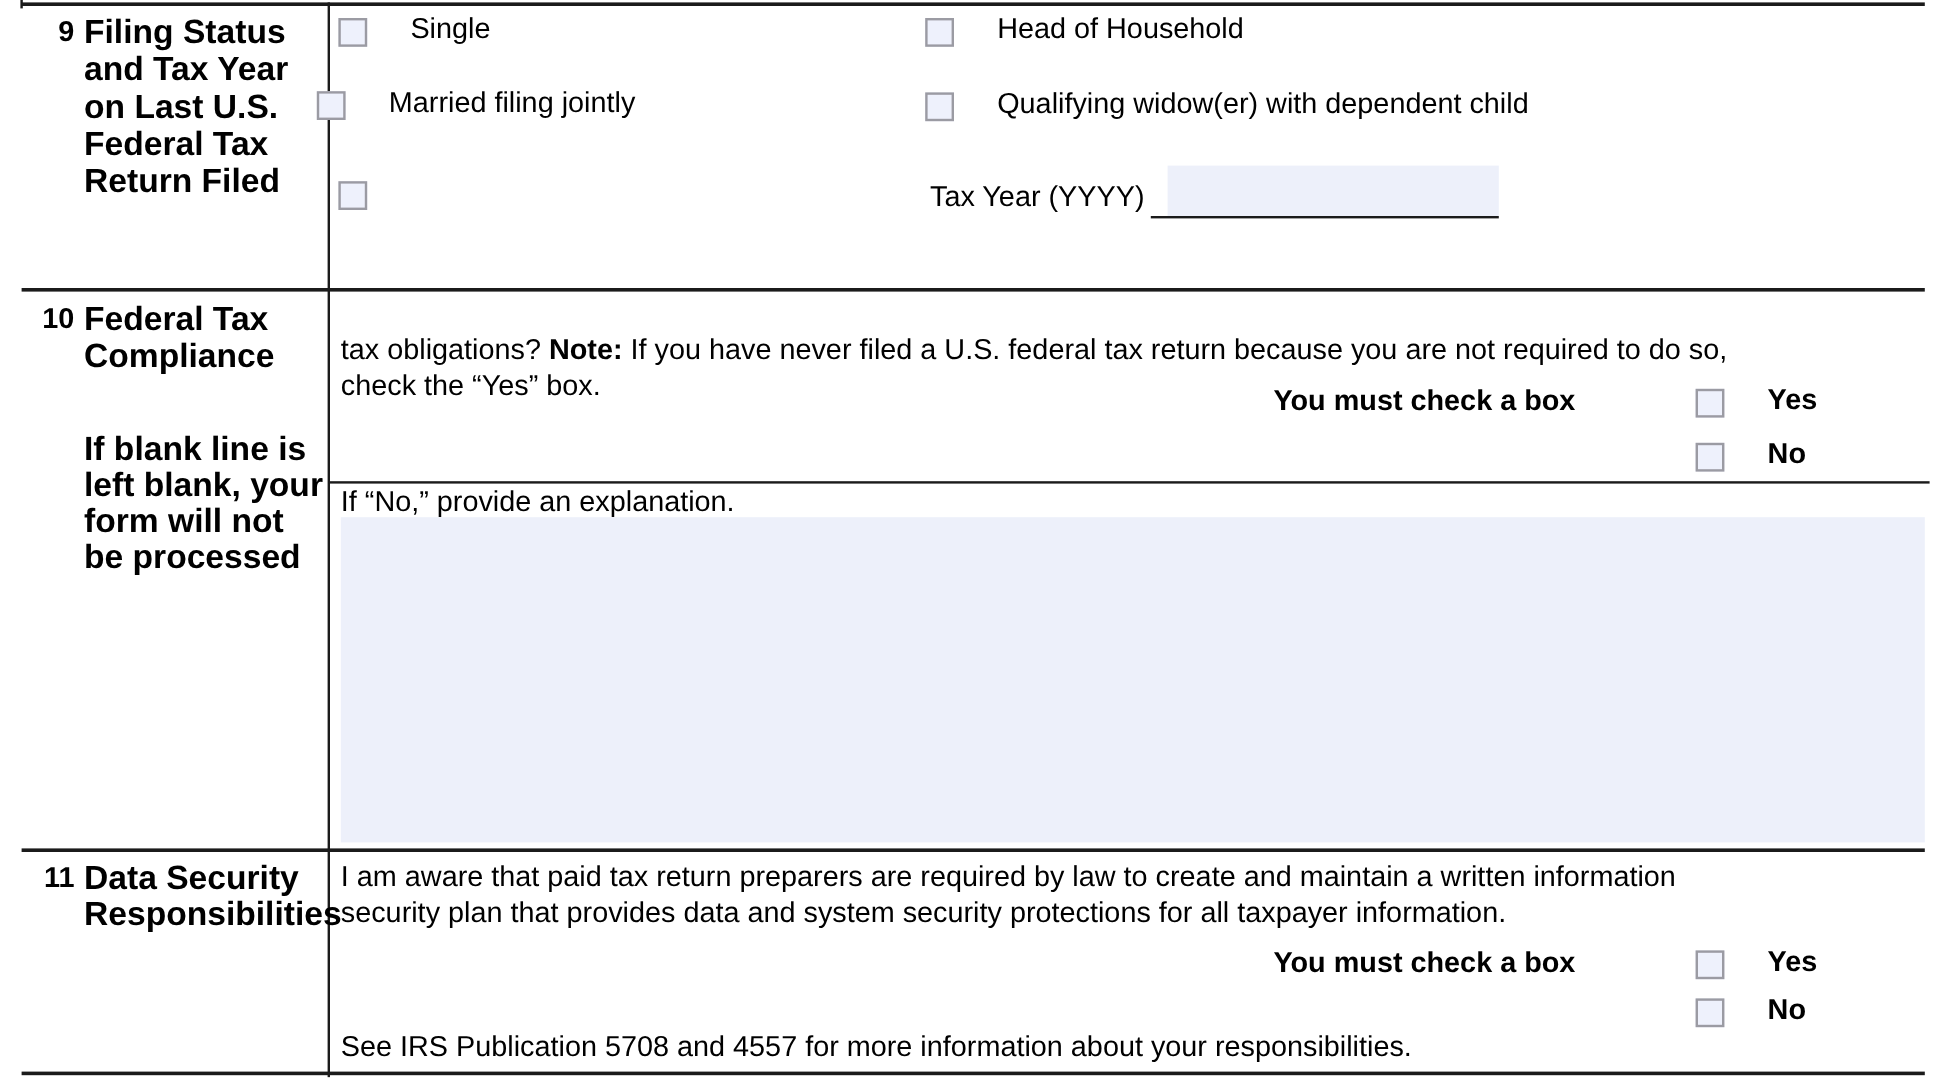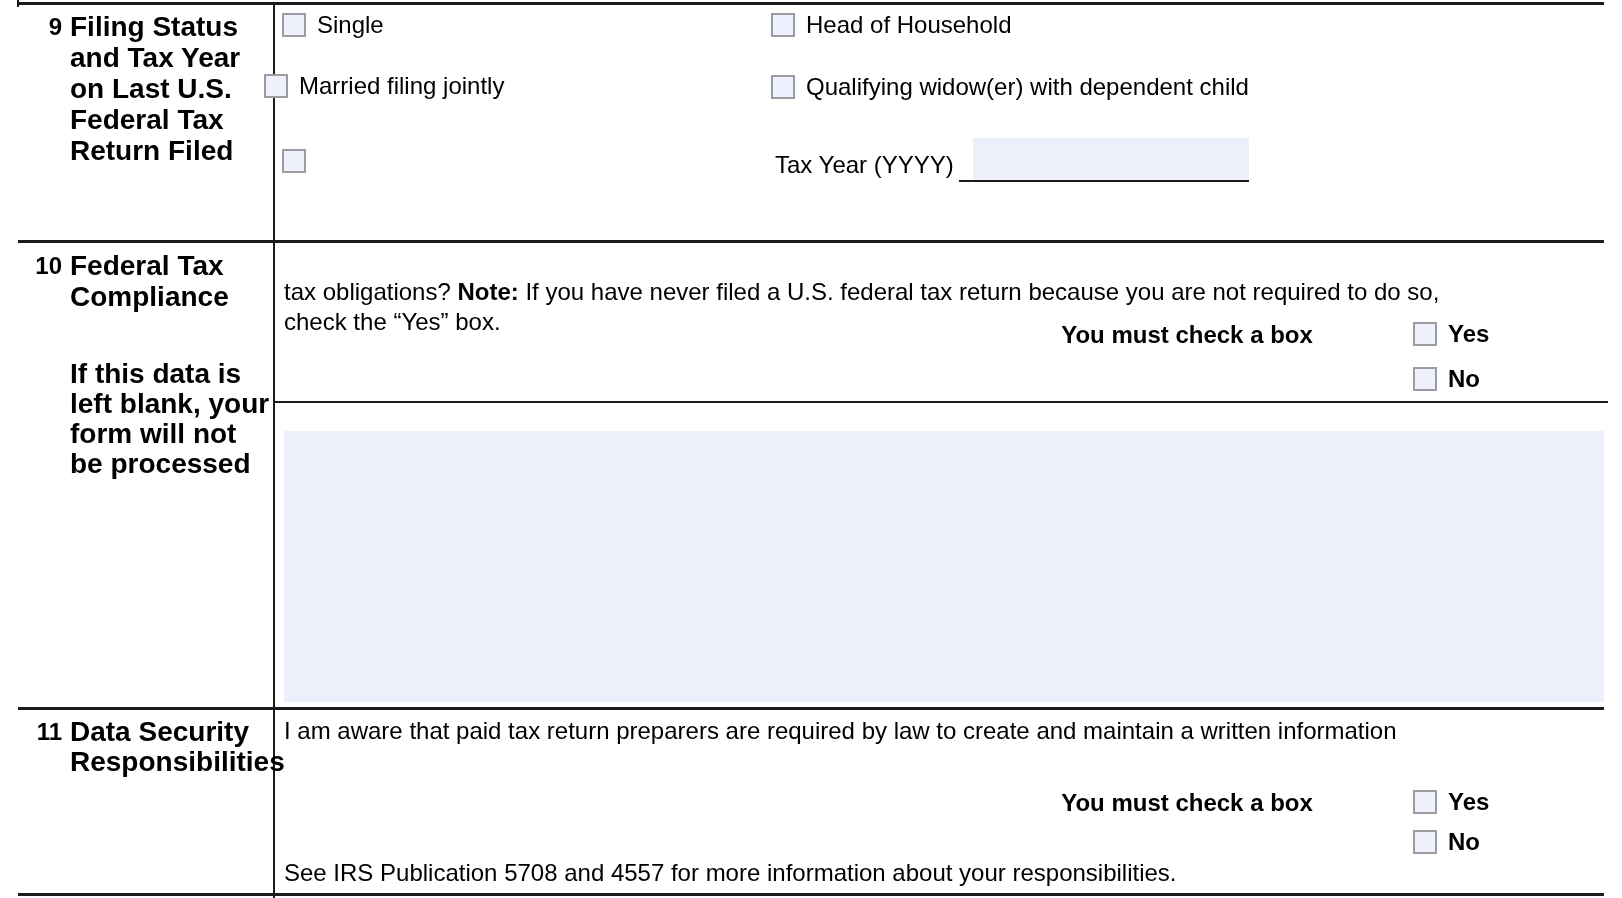--- a/index.html
+++ b/index.html
@@ -14,21 +14,21 @@
   }
   .hdr{
     position:absolute;left:70px;font-weight:bold;font-size:28px;
     line-height:31px;white-space:nowrap;
   }
   .bodyline{
     position:absolute;font-size:24px;line-height:30px;white-space:nowrap;
   }
   .bold{font-weight:bold;}
   .cbrow{
-    position:absolute;display:flex;align-items:center;gap:11px;height:28px;
+    position:absolute;display:flex;align-items:flex-end;gap:36px;height:28px;
     cursor:pointer;
   }
   .cb{
     width:24px;height:24px;box-sizing:border-box;flex:0 0 auto;
     border:2px solid #9b9ba3;background:#eef1fc;
   }
   .cblabel{font-size:24px;white-space:nowrap;}
   .field{position:absolute;background:#edf0fa;}
   .rightbox{text-align:center;}
 </style>
@@ -74,45 +74,47 @@
   </div>
 
   <div class="bodyline" style="left:775px;top:150px">Tax Year (YYYY)</div>
   <div class="field" style="left:973px;top:138px;width:276px;height:42px"></div>
   <div class="hline" style="left:959px;top:180px;width:290px;height:2px"></div>
 
 
   <div class="num" style="top:250px">10</div>
   <div class="hdr" style="top:250px">Federal Tax</div>
   <div class="hdr" style="top:281px">Compliance</div>
-  <div class="hdr" style="top:358px">If this data is</div>
+  <div class="hdr" style="top:358px">If blank line is</div>
   <div class="hdr" style="top:388px">left blank, your</div>
   <div class="hdr" style="top:418px">form will not</div>
   <div class="hdr" style="top:448px">be processed</div>
 
   <div class="bodyline" style="left:284px;top:277px"><span>tax obligations? </span><span style="font-weight: bold;">Note:</span><span> If you have never filed a U.S. federal tax return because you are not required to do so,</span></div>
   <div class="bodyline" style="left:284px;top:307px">check the “Yes” box.</div>
 
   <div class="bodyline bold rightbox" style="left:1037px;top:320px;width:300px">You must check a box</div>
   <div class="cbrow" style="left:1413px;top:320px">
     <span class="cb"></span>
     <span class="cblabel bold">Yes</span>
   </div>
   <div class="cbrow" style="left:1413px;top:365px">
     <span class="cb"></span>
     <span class="cblabel bold">No</span>
   </div>
 
+  <div class="bodyline" style="left:284px;top:404px">If “No,” provide an explanation.</div>
   <div class="field" style="left:284px;top:431px;width:1320px;height:271px"></div>
 
   <div class="num" style="top:716px">11</div>
   <div class="hdr" style="top:716px">Data Security</div>
   <div class="hdr" style="top:746px">Responsibilities</div>
 
   <div class="bodyline" style="left:284px;top:716px">I am aware that paid tax return preparers are required by law to create and maintain a written information</div>
+  <div class="bodyline" style="left:284px;top:746px">security plan that provides data and system security protections for all taxpayer information.</div>
 
   <div class="bodyline bold rightbox" style="left:1037px;top:788px;width:300px">You must check a box</div>
   <div class="cbrow" style="left:1413px;top:788px">
     <span class="cb"></span>
     <span class="cblabel bold">Yes</span>
   </div>
   <div class="cbrow" style="left:1413px;top:828px">
     <span class="cb"></span>
     <span class="cblabel bold">No</span>
   </div>

